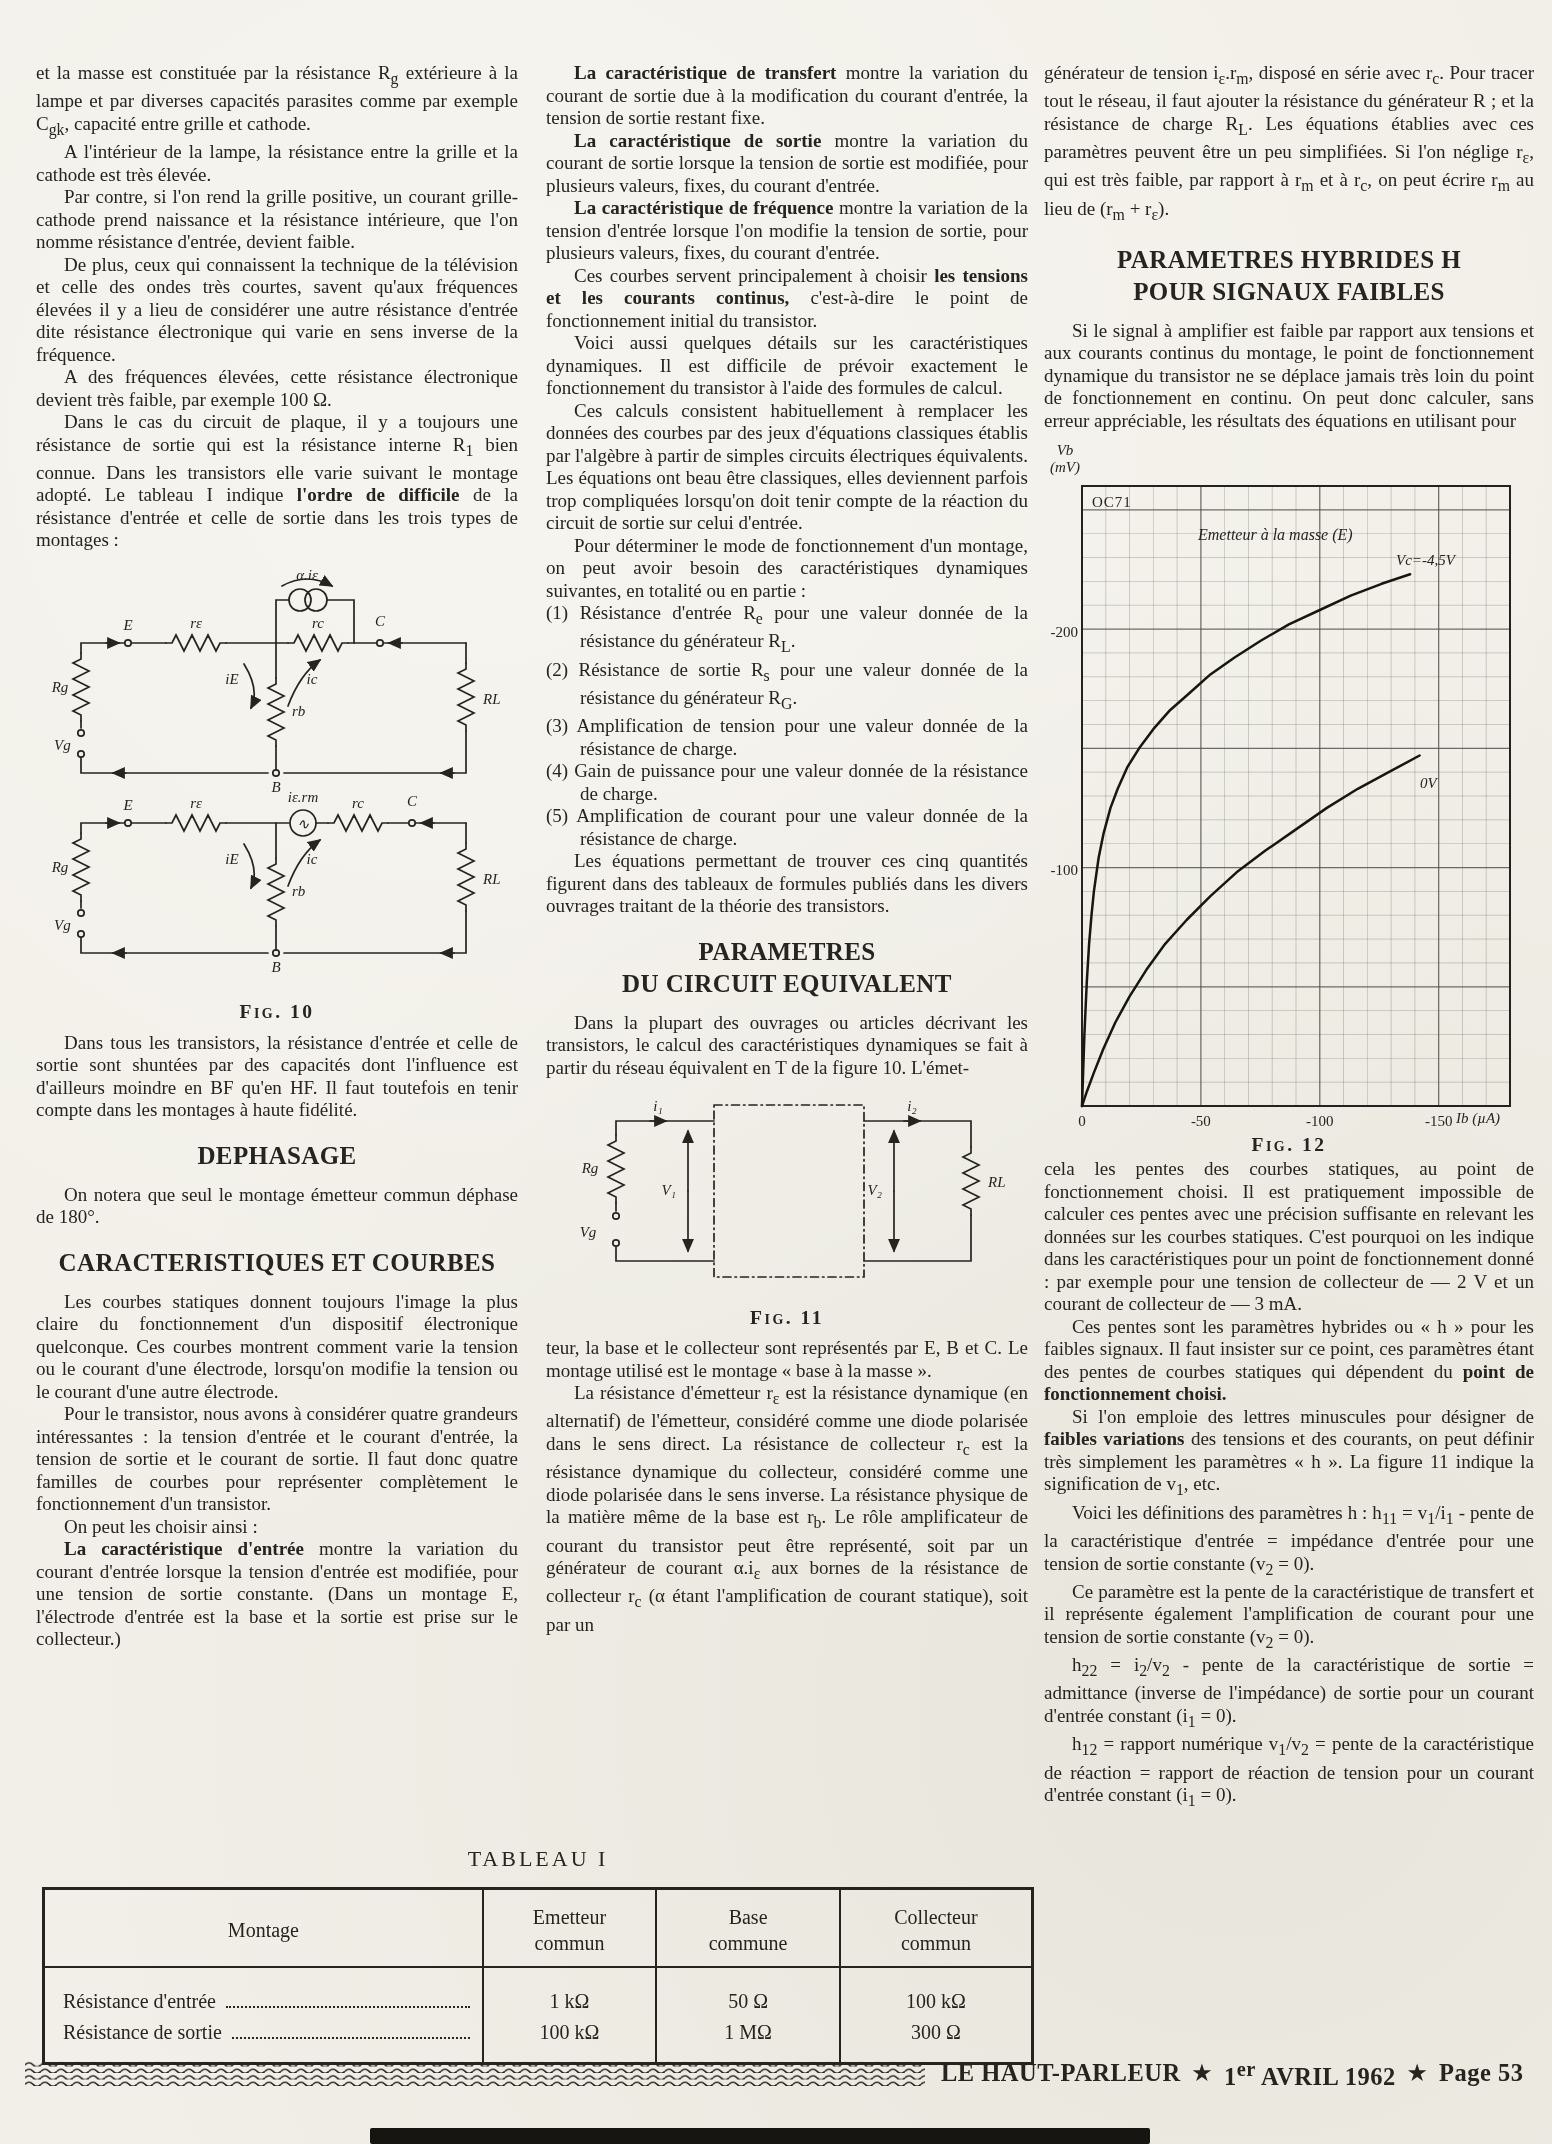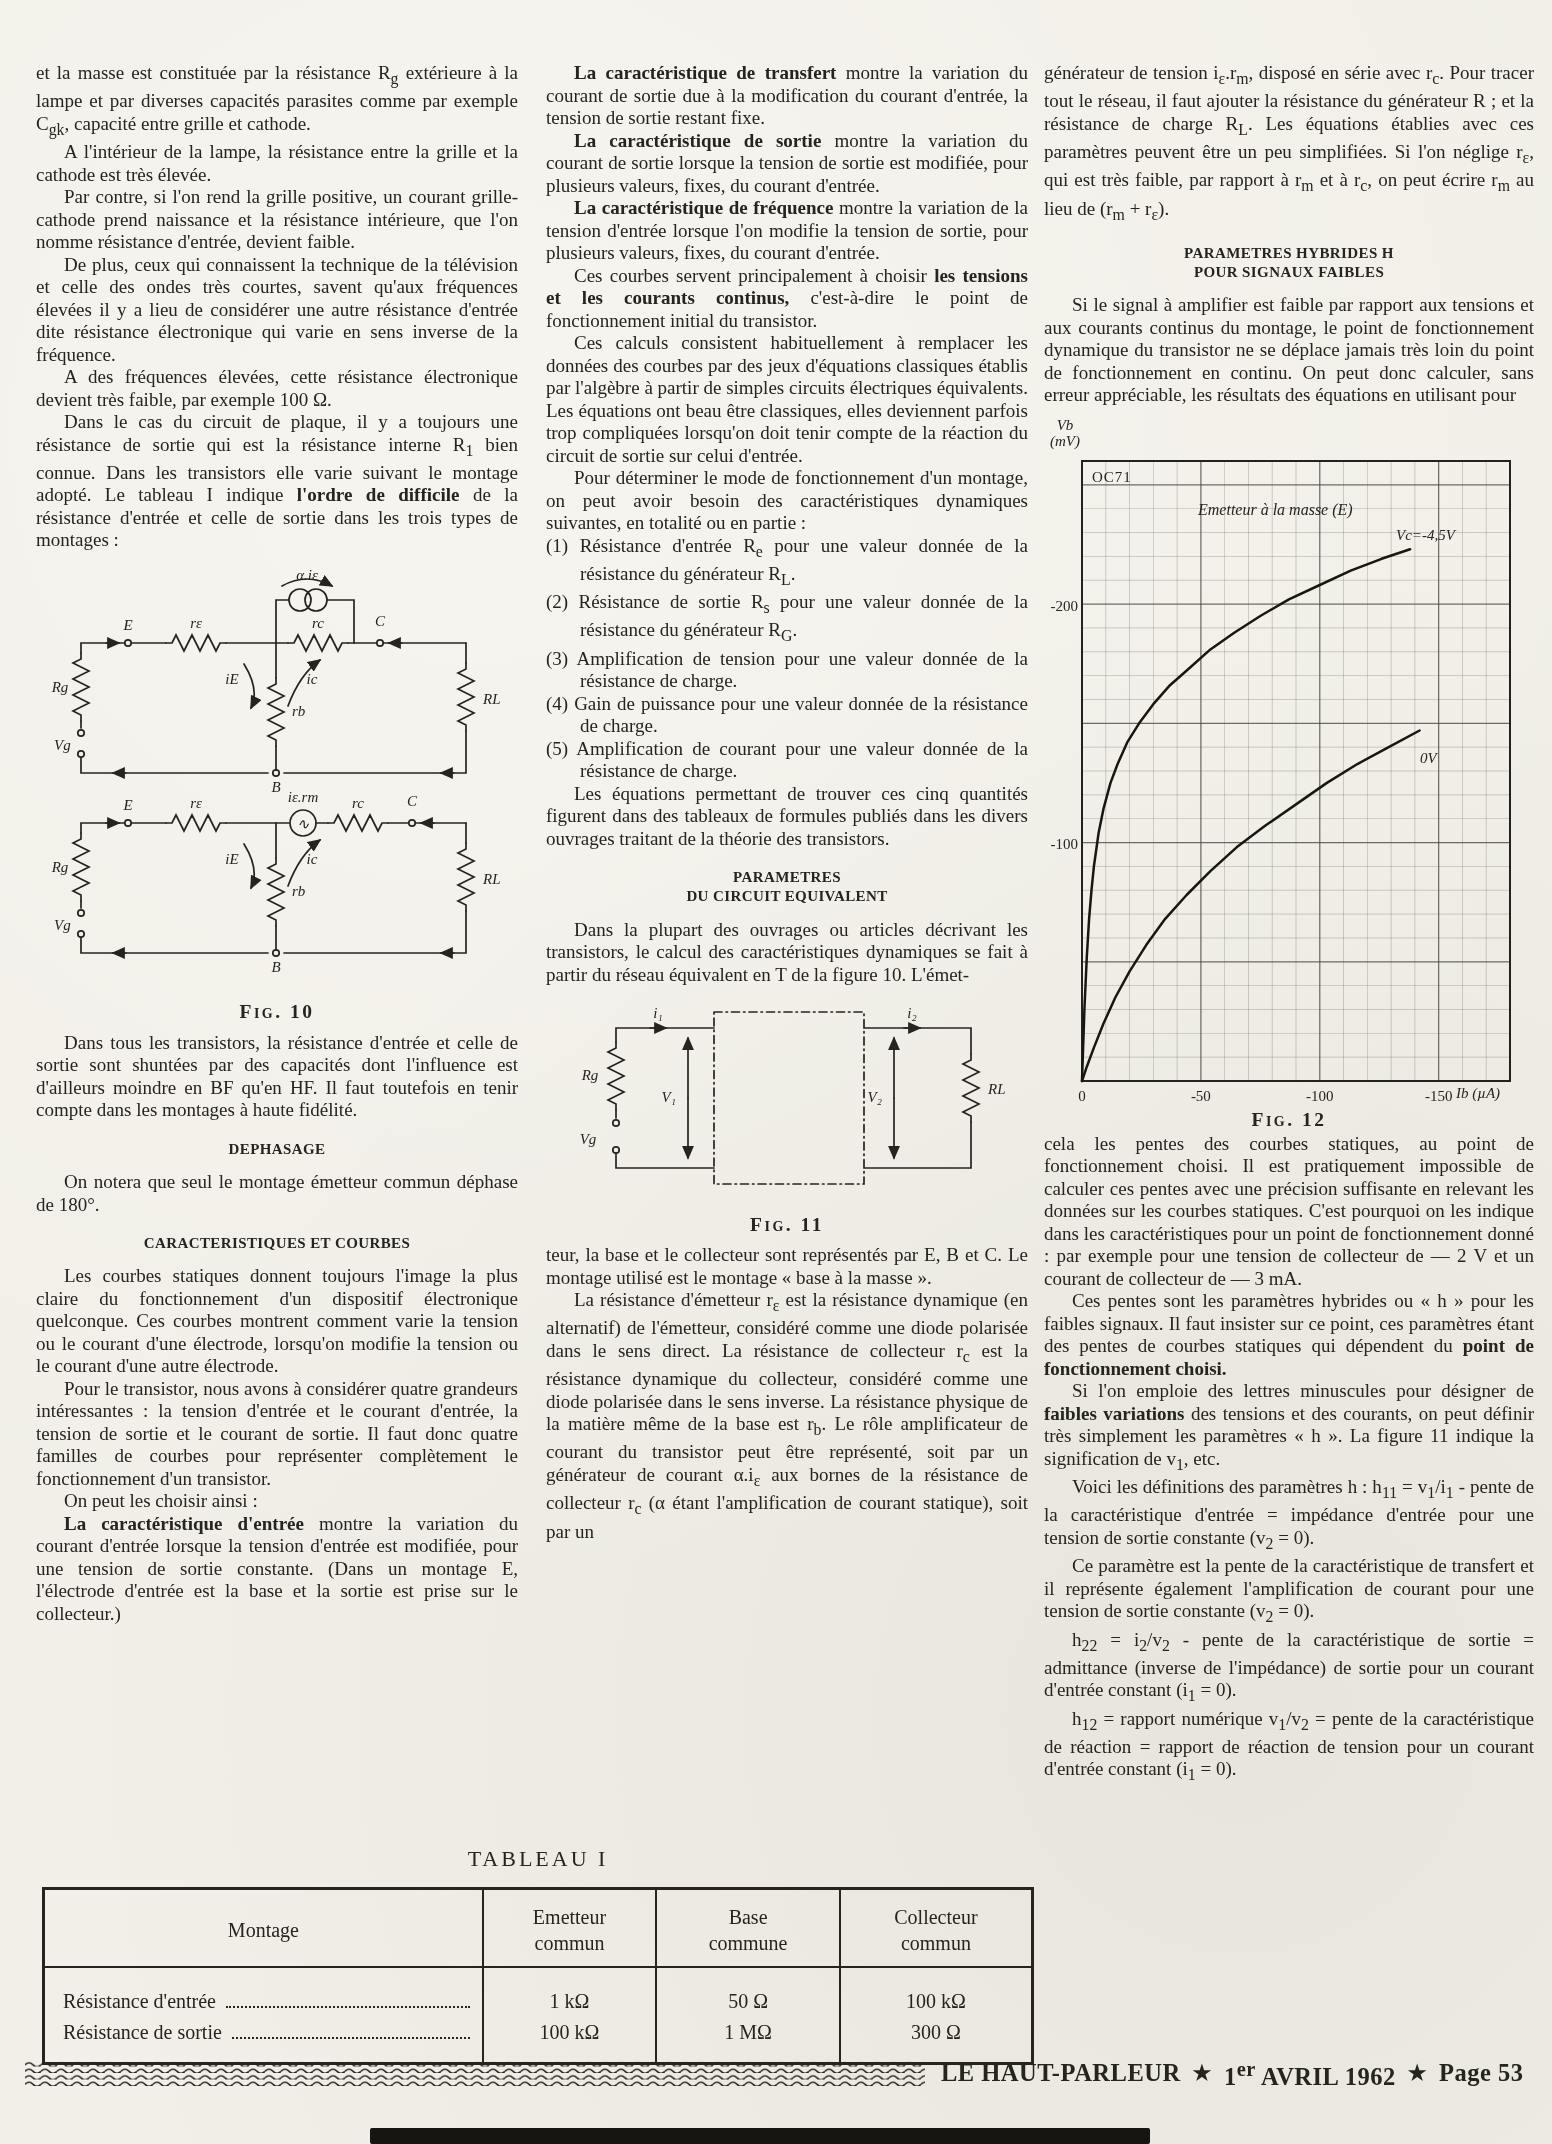--- a/index.html
+++ b/index.html
@@ -16,21 +16,21 @@
     font-family:"Liberation Serif", serif;
     font-size:19px;line-height:22.5px;
   }
   .col{position:absolute;top:62px;text-align:justify;}
   #col-left{left:36px;width:482px;}
   #col-mid{left:546px;width:482px;}
   #col-right{left:1044px;width:490px;}
   .para{margin:0;text-indent:28px;}
   .para.noindent{text-indent:0;}
   .para.hang{text-indent:-34px;padding-left:34px;}
-  .sechead{margin:18px 0 12px;font-size:15px;font-weight:700;text-align:center;
+  .sechead{margin:18px 0 12px;font-size:25px;font-weight:700;text-align:center;
            white-space:pre-line;line-height:1.28;letter-spacing:.4px;}
   .figure{margin:16px 0 8px;}
   .figcaption{text-align:center;font-weight:700;font-variant:small-caps;
               letter-spacing:2.5px;font-size:19.5px;margin-top:4px;}
   svg text{font-family:"Liberation Serif", serif;font-style:italic;font-size:15px;
            fill:var(--ink);stroke:none;}
   
   .fig12-wrap{position:relative;width:490px;height:712px;margin:10px 0 4px;}
   .fig12-label{position:absolute;font-style:italic;font-size:15px;line-height:1.1;}
   .fig12-ylabel{left:0;top:0;width:42px;text-align:center;white-space:pre-line;}
@@ -187,20 +187,21 @@
     <p class="para">Les courbes statiques donnent toujours l'image la plus claire du fonctionnement d'un dispositif électronique quelconque. Ces courbes montrent comment varie la tension ou le courant d'une électrode, lorsqu'on modifie la tension ou le courant d'une autre électrode.</p>
     <p class="para">Pour le transistor, nous avons à considérer quatre grandeurs intéressantes : la tension d'entrée et le courant d'entrée, la tension de sortie et le courant de sortie. Il faut donc quatre familles de courbes pour représenter complètement le fonctionnement d'un transistor.</p>
     <p class="para">On peut les choisir ainsi :</p>
     <p class="para"><b>La caractéristique d'entrée</b> montre la variation du courant d'entrée lorsque la tension d'entrée est modifiée, pour une tension de sortie constante. (Dans un montage E, l'électrode d'entrée est la base et la sortie est prise sur le collecteur.)</p>
   </div>
 <div class="col" id="col-mid">
     <p class="para"><b>La caractéristique de transfert</b> montre la variation du courant de sortie due à la modification du courant d'entrée, la tension de sortie restant fixe.</p>
     <p class="para"><b>La caractéristique de sortie</b> montre la variation du courant de sortie lorsque la tension de sortie est modifiée, pour plusieurs valeurs, fixes, du courant d'entrée.</p>
     <p class="para"><b>La caractéristique de fréquence</b> montre la variation de la tension d'entrée lorsque l'on modifie la tension de sortie, pour plusieurs valeurs, fixes, du courant d'entrée.</p>
     <p class="para">Ces courbes servent principalement à choisir <b>les tensions et les courants continus,</b> c'est-à-dire le point de fonctionnement initial du transistor.</p>
+    <p class="para">Voici aussi quelques détails sur les caractéristiques dynamiques. Il est difficile de prévoir exactement le fonctionnement du transistor à l'aide des formules de calcul.</p>
     <p class="para">Ces calculs consistent habituellement à remplacer les données des courbes par des jeux d'équations classiques établis par l'algèbre à partir de simples circuits électriques équivalents. Les équations ont beau être classiques, elles deviennent parfois trop compliquées lorsqu'on doit tenir compte de la réaction du circuit de sortie sur celui d'entrée.</p>
     <p class="para">Pour déterminer le mode de fonctionnement d'un montage, on peut avoir besoin des caractéristiques dynamiques suivantes, en totalité ou en partie :</p>
     <p class="para hang">(1) Résistance d'entrée R<sub>e</sub> pour une valeur donnée de la résistance du générateur R<sub>L</sub>.</p>
     <p class="para hang">(2) Résistance de sortie R<sub>s</sub> pour une valeur donnée de la résistance du générateur R<sub>G</sub>.</p>
     <p class="para hang">(3) Amplification de tension pour une valeur donnée de la résistance de charge.</p>
     <p class="para hang">(4) Gain de puissance pour une valeur donnée de la résistance de charge.</p>
     <p class="para hang">(5) Amplification de courant pour une valeur donnée de la résistance de charge.</p>
     <p class="para">Les équations permettant de trouver ces cinq quantités figurent dans des tableaux de formules publiés dans les divers ouvrages traitant de la théorie des transistors.</p>
     <h3 class="sechead">PARAMETRES
 DU CIRCUIT EQUIVALENT</h3>

